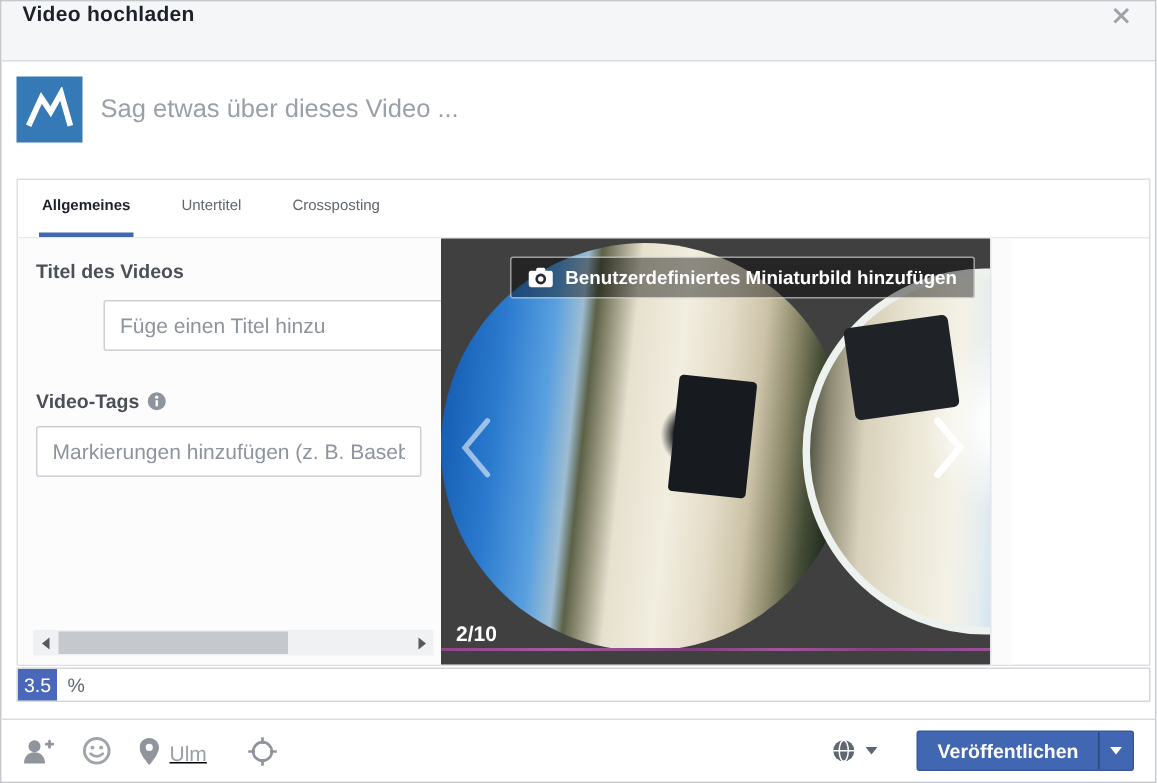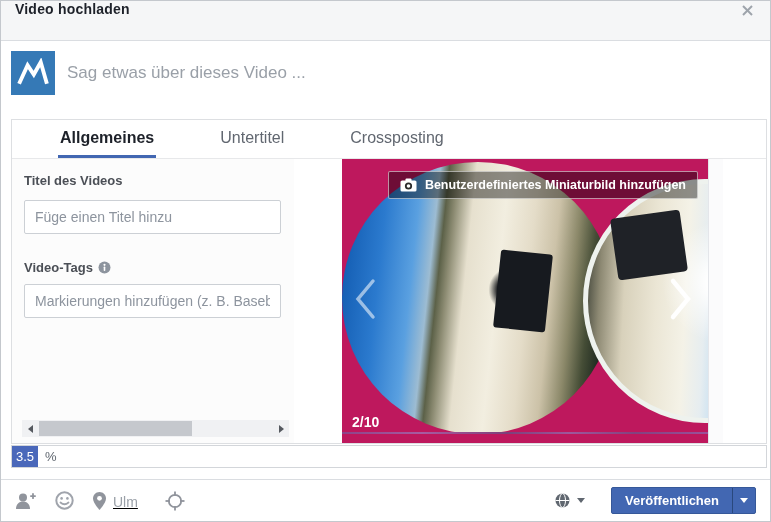--- a/index.html
+++ b/index.html
@@ -29,50 +29,50 @@
   .content-box {
     position:absolute; left:10px; top:118px; width:756px; height:325px;
     border:1px solid #dddfe2; background:#fff;
   }
   .tab-bar {
     height:39px; border-bottom:1px solid #e7e8ea; display:flex; align-items:stretch;
     padding-left:14px; background:#fff;
   }
   .tab {
     display:flex; align-items:center; padding:0 2px; margin-right:30px;
-    font-size:16px; color:#616770; cursor:pointer; border-bottom:3px solid transparent;margin-left:32px;
+    font-size:10px; color:#616770; cursor:pointer; border-bottom:3px solid transparent;
   }
   .tab.active { color:#1d2129; font-weight:bold; border-bottom-color:#4267b2; }
   .content-row { display:flex; height:284px; }
   
   .left-panel { position:relative; width:282px; background:#fcfcfc; }
   .fld-label { position:absolute; left:12px; font-size:13px; font-weight:bold; color:#4b4f56; display:flex; align-items:center; gap:5px; }
   .lbl-title { top:14px; }
   .lbl-tags  { top:101px; }
   .txt-input {
     position:absolute; left:12px; width:257px; height:34px;
     border:1px solid #ccd0d5; border-radius:2px; background:#fff;
     font-family:"Liberation Sans", sans-serif; font-size:14px; color:#1d2129;
     padding:0 10px; outline:none;
   }
   .txt-input::placeholder { color:#8d949e; opacity:1; }
-  .in-title { top:41px; }
+  .in-title { top:41px;margin-left:45px; }
   .in-tags  { top:125px; }
   
   .hscroll {
     position:absolute; left:10px; bottom:6px; width:267px; height:17px;
     background:#f0f1f3; display:flex; align-items:center;
   }
   .hs-arrow { width:16px; height:100%; display:flex; align-items:center; justify-content:center; cursor:pointer; }
   .tri-left  { width:0; height:0; border-top:4px solid transparent; border-bottom:4px solid transparent; border-right:5px solid #55595f; }
   .tri-right { width:0; height:0; border-top:4px solid transparent; border-bottom:4px solid transparent; border-left:5px solid #55595f; }
   .hs-rail { position:relative; flex:1; height:100%; }
   .hs-thumb { position:absolute; left:1px; top:1px; bottom:1px; width:153px; background:#c5c8cd; cursor:grab; }
   
-  .preview { position:relative; width:366px; background:#be185d; overflow:hidden;margin-left:48px; }
+  .preview { position:relative; width:366px; background:#404040; overflow:hidden; }
   .fisheye { position:absolute; border-radius:50%; }
   .fish-left {
     left:0px; top:3px; width:272px; height:272px;
     background:
       radial-gradient(circle at 62% 47%, rgba(18,20,24,.95) 0 6%, rgba(18,20,24,0) 10%),
       linear-gradient(96deg,#0d55ab 0%,#2b7ace 16%,#5aa0e0 27%,#9dbcd2 33%,#5c6148 36%,#8c8b72 39%,#e6e0ce 45%,#f2eee0 56%,#e4dcc8 66%,#ccc2a8 74%,#8b8869 81%,#454d36 87%,#1b261e 93%,#0c141e 100%);
   }
   .fish-left .shed {
     position:absolute; left:57%; top:33%; width:52px; height:78px;
     background:#171a1f; border-radius:3px; transform:rotate(6deg);

